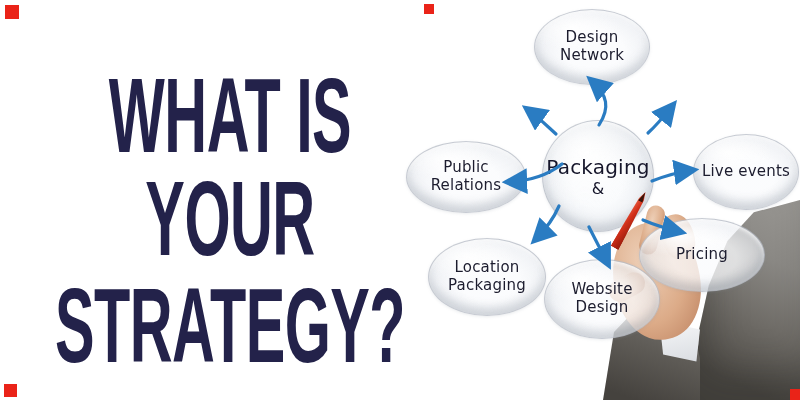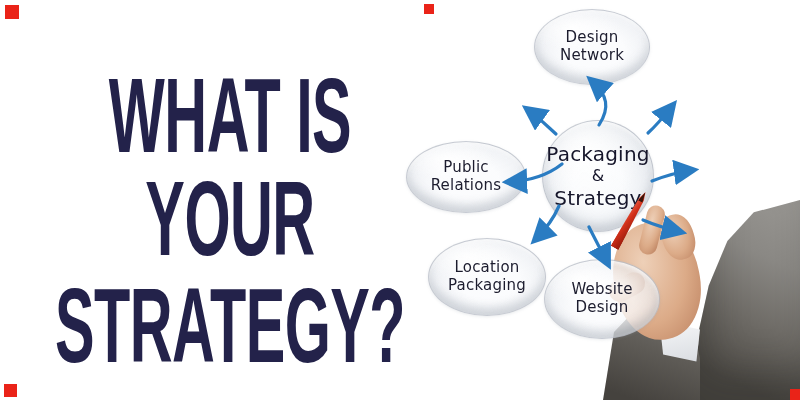--- a/index.html
+++ b/index.html
@@ -100,31 +100,36 @@
     <path class="arrow" d="M 589 227 C 596 241, 602 252, 608 264" marker-end="url(#ah)"></path>
     <path class="arrow" d="M 643 220 C 657 226, 668 229, 681 232" marker-end="url(#ah)"></path>
   </svg>
 
   <div class="bubble" style="left:534px;top:9px;width:114px;height:74px">
     <span class="blabel">Design Network</span>
   </div>
   <div class="bubble" style="left:406px;top:141px;width:118px;height:70px">
     <span class="blabel">Public Relations</span>
   </div>
+  <div class="bubble" style="left:693px;top:134px;width:104px;height:74px">
+    <span class="blabel">Live events</span>
+  </div>
   <div class="bubble" style="left:428px;top:238px;width:116px;height:76px">
     <span class="blabel">Location</span>
     <span class="blabel">Packaging</span>
   </div>
   <div class="bubble" style="left:544px;top:259px;width:114px;height:78px">
     <span class="blabel">Website Design</span>
   </div>
+  <div class="bubble" style="left:639px;top:218px;width:124px;height:72px">
+    <span class="blabel">Pricing</span>
+  </div>
   <div class="bubble center-bubble" style="left:542px;top:120px;width:110px;height:110px">
     <span class="blabel">Packaging</span>
     <span class="blabel amp">&amp;</span>
-    <span class="blabel">Strategy</span>
   </div>
 
   <div class="pen"></div>
 
   <div class="fid fid-tl"></div>
   <div class="fid fid-tm"></div>
   <div class="fid fid-bl"></div>
   <div class="fid fid-br"></div>
 </div>
 

